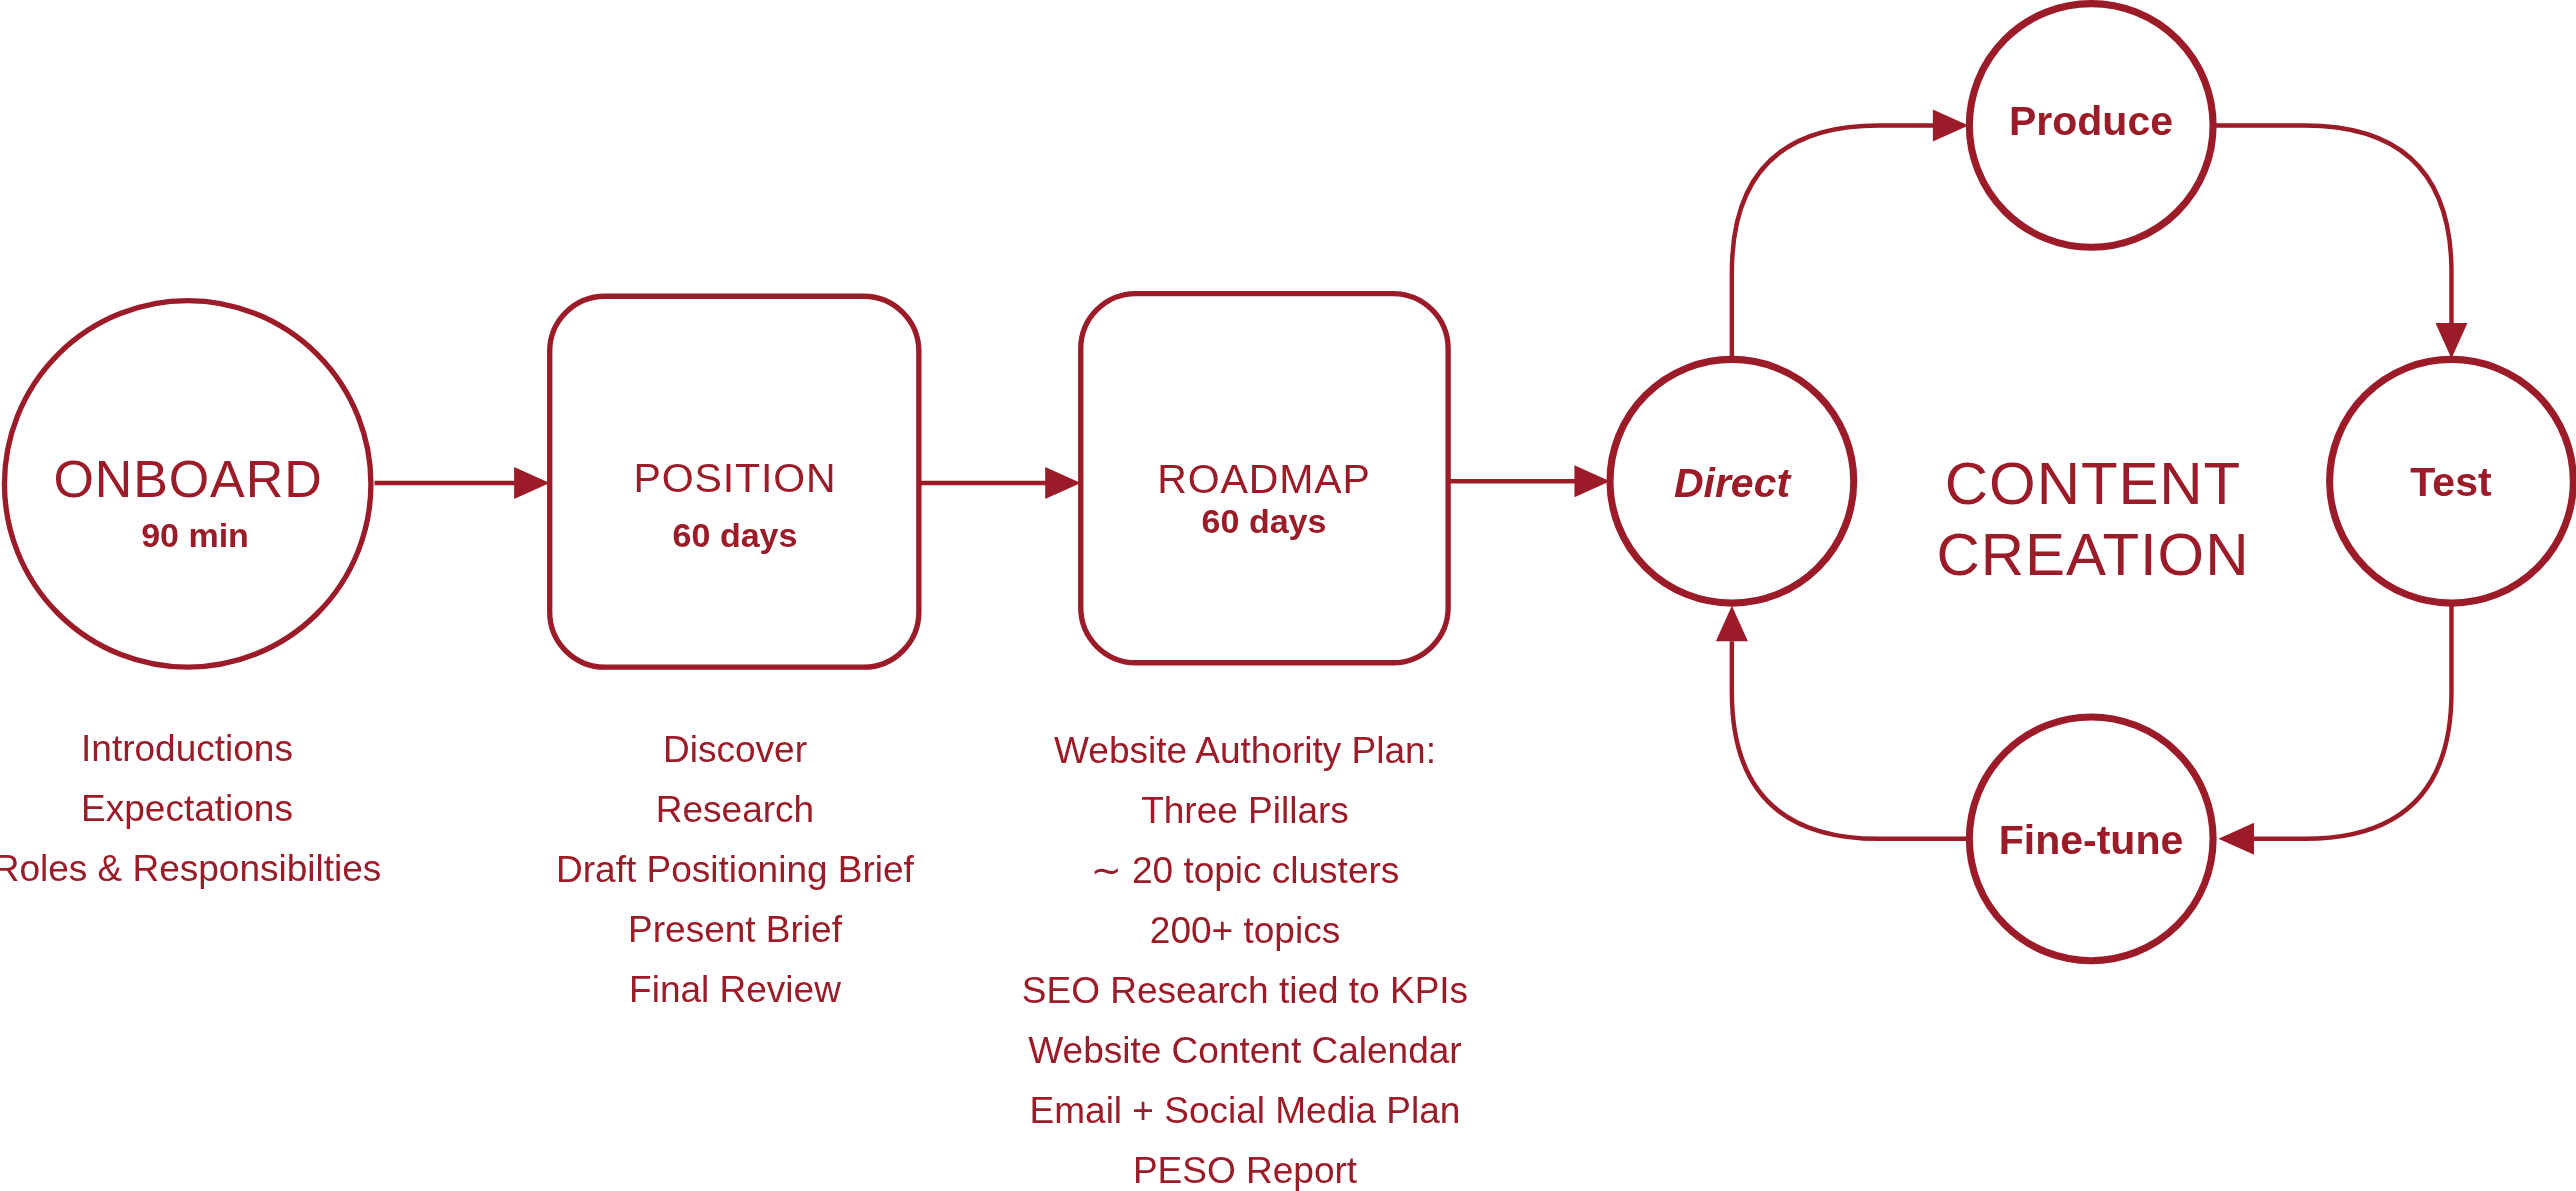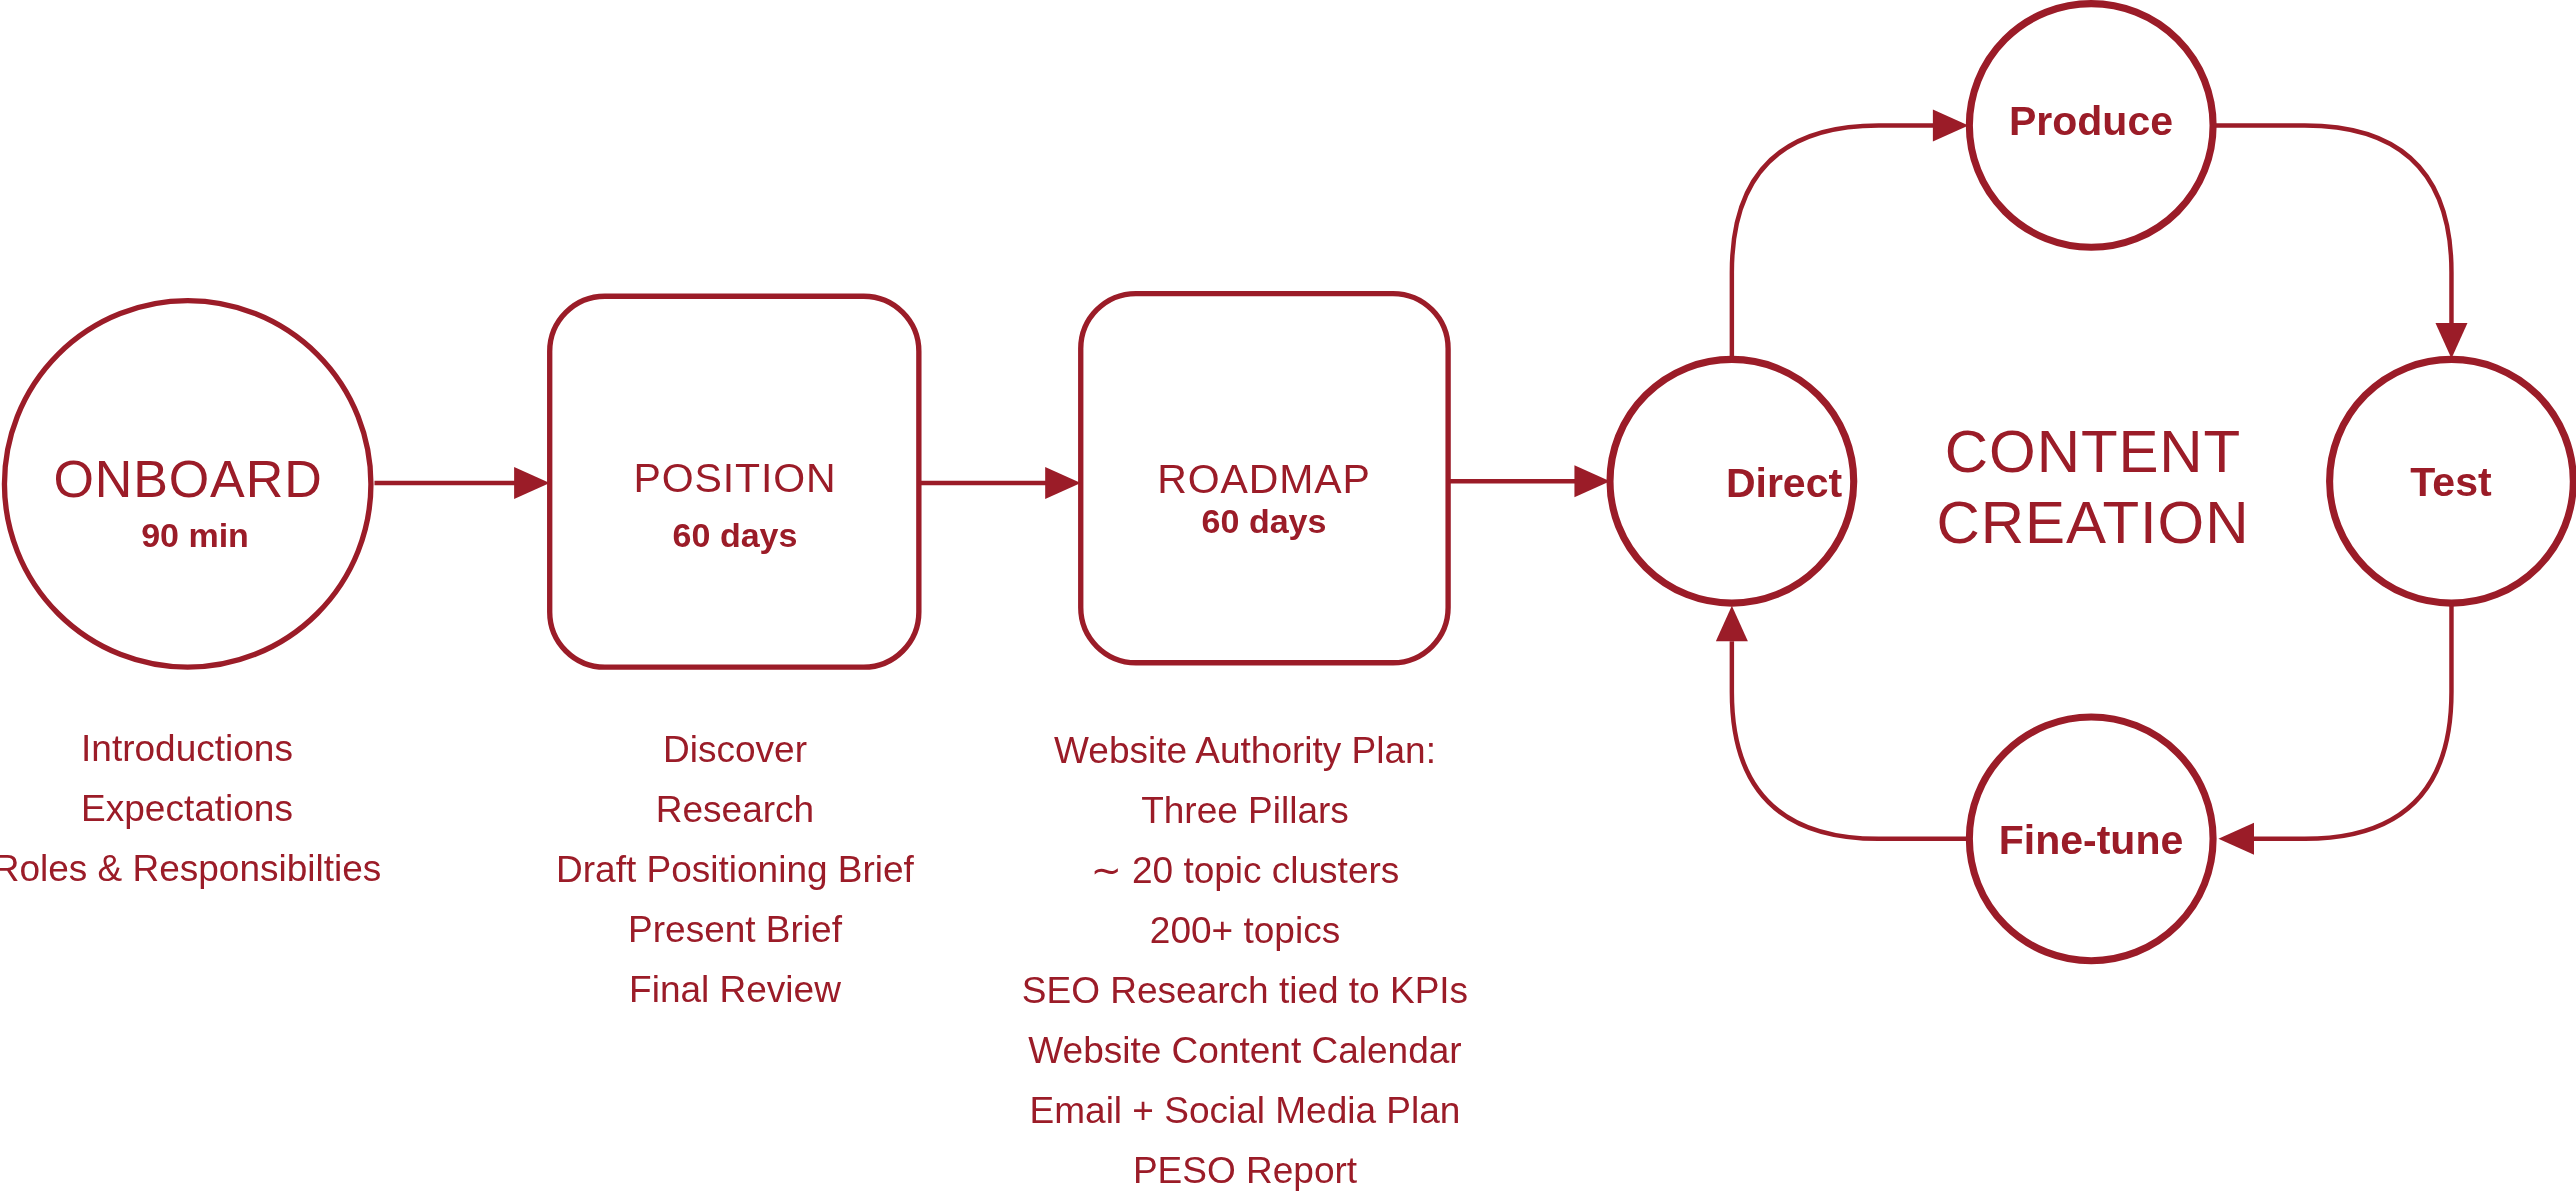--- a/index.html
+++ b/index.html
@@ -17,21 +17,21 @@
   svg.diagram .outline { fill: none; stroke: var(--accent); }
   svg.diagram .shape-stroke { stroke-width: 6px; }
   svg.diagram .node-stroke { stroke-width: 8px; }
   svg.diagram .flow { stroke-width: 5px; }
   svg.diagram .head { fill: var(--accent); stroke: none; }
 
   .label { position: absolute; transform: translate(-50%, -50%); white-space: nowrap; text-align: center; }
   .stage-title { font-size: 41px; font-weight: 400; letter-spacing: 0.9px; }
   .stage-duration { font-size: 34px; font-weight: 700; }
   .node-label { font-size: 41px; font-weight: 700; }
-  .cycle-title { font-size: 60px; font-weight: 400; line-height: 71px; letter-spacing: 0.9px; }
+  .cycle-title { font-size: 60px; font-weight: 400; line-height: 71px; letter-spacing: 0.9px; margin-top: 32px; }
   .item-col { position: absolute; transform: translateX(-50%); width: 676px; text-align: center; }
   .item-col .item { font-size: 37px; font-weight: 500; line-height: 60px; height: 60px; }
 </style>
 </head>
 <body>
 
 <div class="canvas">
 
   <svg class="diagram" width="2576" height="1192" viewBox="0 0 2896 1340">
 
@@ -93,21 +93,21 @@
     <div class="item">Website Authority Plan:</div>
     <div class="item">Three Pillars</div>
     <div class="item">∼ 20 topic clusters</div>
     <div class="item">200+ topics</div>
     <div class="item">SEO Research tied to KPIs</div>
     <div class="item">Website Content Calendar</div>
     <div class="item">Email + Social Media Plan</div>
     <div class="item">PESO Report</div>
   </div>
 
-  <div class="label node-label" style="left:1784px; top:483px;">Direct</div>
+  <div class="label node-label" style="left:1732px; top:483px;font-style:italic;">Direct</div>
   <div class="label node-label" style="left:2091px; top:121px;">Produce</div>
   <div class="label node-label" style="left:2451px; top:482px;">Test</div>
   <div class="label node-label" style="left:2091px; top:840px;">Fine-tune</div>
 
   <div class="label cycle-title" style="left:2093px; top:487px;">
     <div>CONTENT</div>
     <div>CREATION</div>
   </div>
 
 </div>

